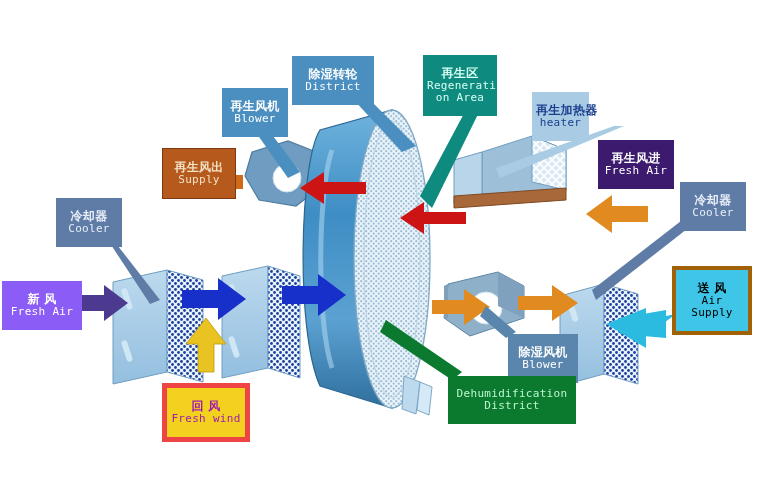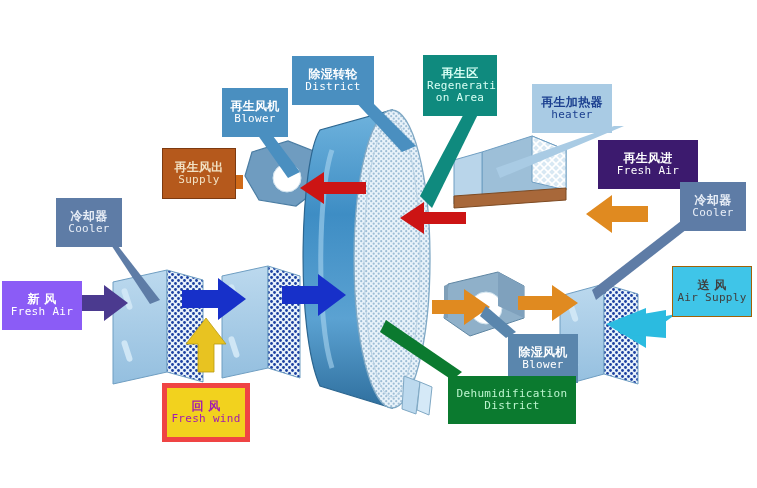--- a/index.html
+++ b/index.html
@@ -18,21 +18,21 @@
   .l-blue   {background:#4a8fc0;color:#ffffff;}
   .l-steel  {background:#5a86ad;color:#ffffff;}
   .l-teal   {background:#0f8a7e;color:#d7fff4;}
   .l-lblue  {background:#a9cbe4;color:#1b3f8f;}
   .l-navy   {background:#3c1a6e;color:#ffffff;}
   .l-purple {background:#8b5cf6;color:#ffffff;}
   .l-slate  {background:#5e7ca6;color:#e8eef7;}
   .l-orange {background:#b5591c;color:#f2e2c4;border:1px solid #7d3a10;}
   .l-yellow {background:#f2d21e;color:#a21caf;border:5px solid #ef4444;}
   .l-green  {background:#0b7a2f;color:#bdf5cf;}
-  .l-cyan   {background:#3fc5e8;color:#404040;border:1px solid #a16207;}
+  .l-cyan   {background:#3fc5e8;color:#000000;border:4px solid #a16207;}
   svg.lines{position:absolute;left:0;top:0;width:757px;height:488px;}
 
   
   #headline{position:absolute;left:0;top:188px;width:757px;text-align:center;
             font-family:"DejaVu Sans","Liberation Sans",sans-serif;
             font-weight:700;font-size:40px;line-height:40px;
             color:#ffffff;letter-spacing:1px;
             -webkit-text-stroke:4px #2ba7e0;paint-order:stroke fill;
             text-shadow:0 0 1px #2ba7e0;}
   #headline span{display:block;}
@@ -202,26 +202,26 @@
     <span class="cn">再生风机</span>
     <span class="en">Blower</span>
   </div>
 
   <div class="lbl l-teal" style="left:423px;top:55px;width:74px;">
     <span class="cn">再生区</span>
     <span class="en">Regenerati
 on Area</span>
   </div>
 
-  <div class="lbl l-lblue" style="left:532px;top:84px;width:80px;">
+  <div class="lbl l-lblue" style="left:532px;top:92px;width:57px;">
     <span class="cn">再生加热器</span>
     <span class="en">heater</span>
   </div>
 
-  <div class="lbl l-navy" style="left:598px;top:140px;width:100px;">
+  <div class="lbl l-navy" style="left:598px;top:140px;width:76px;">
     <span class="cn">再生风进</span>
     <span class="en">Fresh Air</span>
   </div>
 
   <div class="lbl l-slate" style="left:680px;top:182px;width:66px;">
     <span class="cn">冷却器</span>
     <span class="en">Cooler</span>
   </div>
 
   <div class="lbl l-slate" style="left:56px;top:198px;width:66px;">

